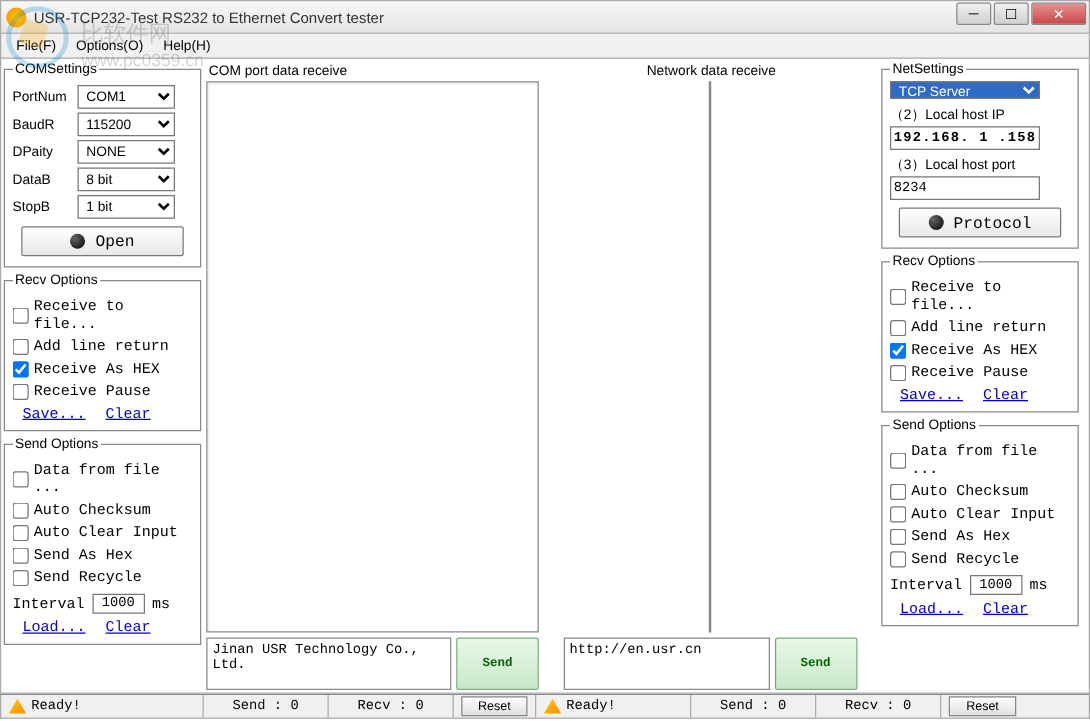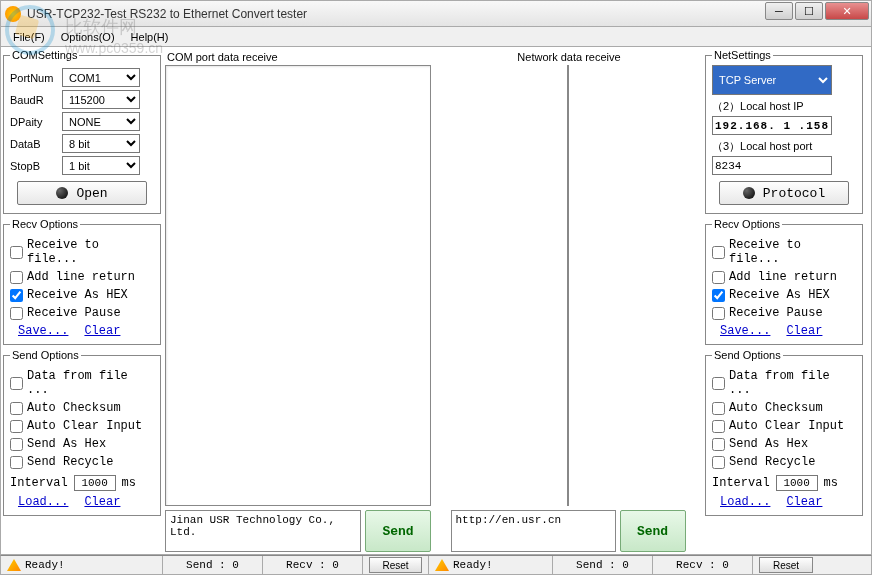--- a/index.html
+++ b/index.html
@@ -25,36 +25,36 @@
 .col-center1 { width: 270px; padding: 2px; }
 .col-center2 { width: 270px; padding: 2px; align-items: center; }
 .col-right { width: 162px; padding: 2px; }
 fieldset { border: 1px solid #888; margin-bottom: 4px; padding: 4px 6px 6px; }
 legend { font-size: 11px; padding: 0 2px; }
 .row { display: flex; align-items: center; margin: 3px 0; gap: 4px; }
 .row label { width: 48px; font-size: 11px; }
 .net-label { font-size: 11px; margin: 4px 0 2px; }
 select, input[type=text] { font-size: 11px; padding: 1px 2px; border: 1px solid #777; background: #fff; }
 select { width: 78px; height: 19px; }
-.net-select { width: 120px; background: #316ac5; color: #fff; height: 30px; }
+.net-select { width: 120px; background: #316ac5; color: #fff; height: 14px; }
 .net-input { width: 120px; height: 19px; font-weight: bold; font-family: "Courier New", monospace; font-size: 12px; letter-spacing: 1px; }
 .net-input2 { width: 120px; height: 19px; font-family: "Courier New", monospace; }
 .btn-open { width: 130px; height: 24px; margin: 6px auto 2px; display: flex; align-items: center; justify-content: center; gap: 8px; border: 1px solid #777; background: linear-gradient(#fefefe, #e8e8e8); font-family: "Courier New", monospace; font-size: 13px; cursor: pointer; border-radius: 2px; }
 .btn-open .dot { width: 12px; height: 12px; border-radius: 50%; background: radial-gradient(circle at 30% 30%, #666, #000); }
 .chk-row { display: flex; align-items: center; margin: 4px 0; gap: 4px; font-family: "Courier New", monospace; font-size: 12px; }
 .chk-row input { margin: 0; }
 .link-row { display: flex; gap: 16px; margin-top: 4px; padding-left: 8px; }
 .link { color: #0000cc; text-decoration: underline; cursor: pointer; font-family: "Courier New", monospace; font-size: 12px; }
 .interval-row { display: flex; align-items: center; gap: 6px; margin: 6px 0 4px; font-family: "Courier New", monospace; font-size: 12px; }
 .interval-row input { width: 42px; text-align: center; font-family: "Courier New", monospace; }
 .data-label { font-size: 11px; margin: 2px 0 2px 2px; }
 .data-area { flex: 1; border: 1px solid #888; background: #fff; box-shadow: inset 1px 1px 2px rgba(0,0,0,0.1); }
 .send-row { display: flex; gap: 4px; margin-top: 4px; height: 42px; }
 .send-text { flex: 1; border: 1px solid #888; background: #fff; padding: 3px 4px; font-family: "Courier New", monospace; font-size: 11px; resize: none; }
-.send-btn { width: 66px; border: 1px solid #7a7; background: linear-gradient(#e8f8e8, #c8e8c8); font-family: "Courier New", monospace; font-size: 13px; font-weight: bold; color: #060; cursor: pointer; border-radius: 2px; }
+.send-btn { width: 66px; border: 1px solid #7a7; background: linear-gradient(#e8f8e8, #c8e8c8); font-family: "Courier New", monospace; font-size: 10px; font-weight: bold; color: #060; cursor: pointer; border-radius: 2px; }
 .statusbar { height: 20px; border: 1px solid #aaa; border-top: 1px solid #888; display: flex; background: #f0f0f0; }
 .sb-cell { border-right: 1px solid #aaa; display: flex; align-items: center; padding: 0 6px; font-size: 11px; font-family: "Courier New", monospace; }
 .sb-ready { width: 162px; }
 .sb-send { width: 100px; justify-content: center; }
 .sb-recv { width: 100px; justify-content: center; }
 .sb-reset { width: 66px; }
 .sb-reset button { width: 56px; height: 16px; font-size: 10px; border: 1px solid #888; background: linear-gradient(#fefefe,#e0e0e0); cursor: pointer; }
 .ready-icon { width: 14px; height: 12px; background: linear-gradient(135deg, #ffcc00, #ff8800); margin-right: 4px; clip-path: polygon(0 100%, 50% 0, 100% 100%); display: inline-block; }
 </style>
 </head>

